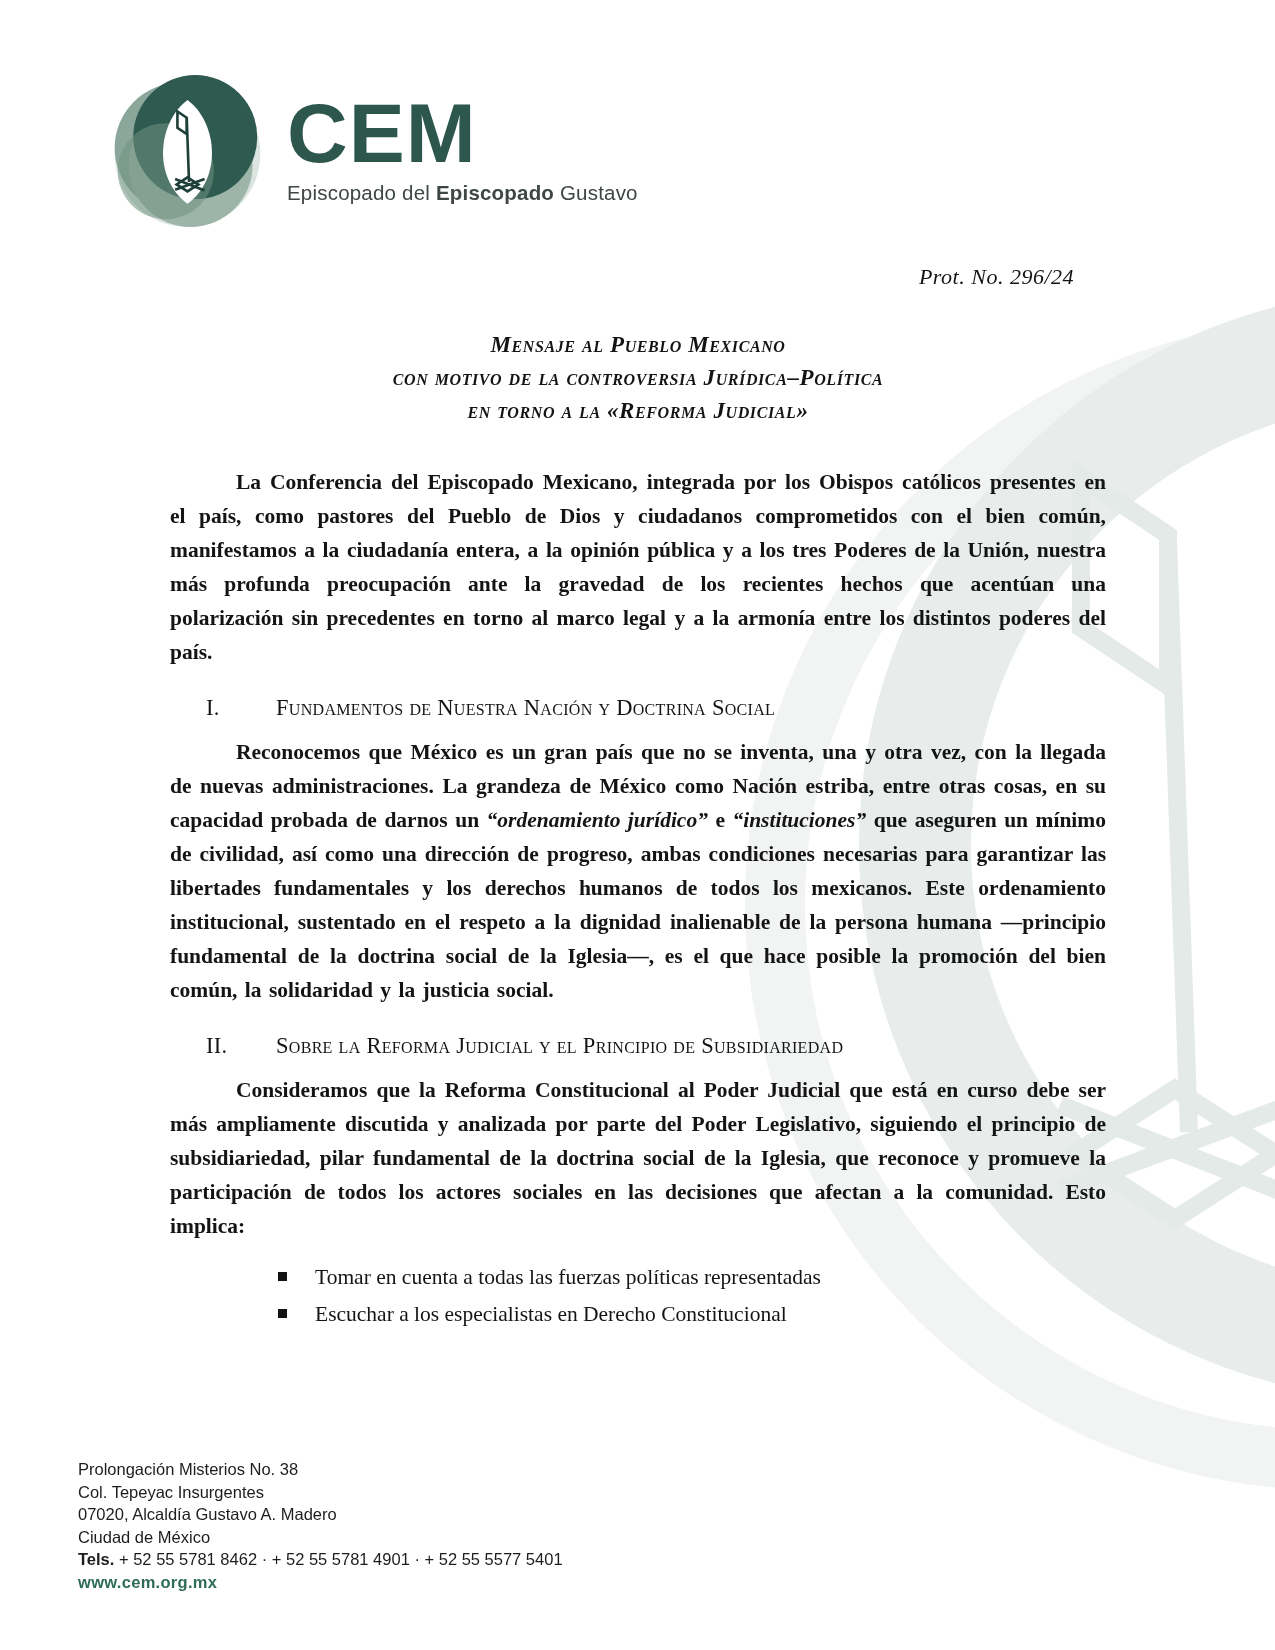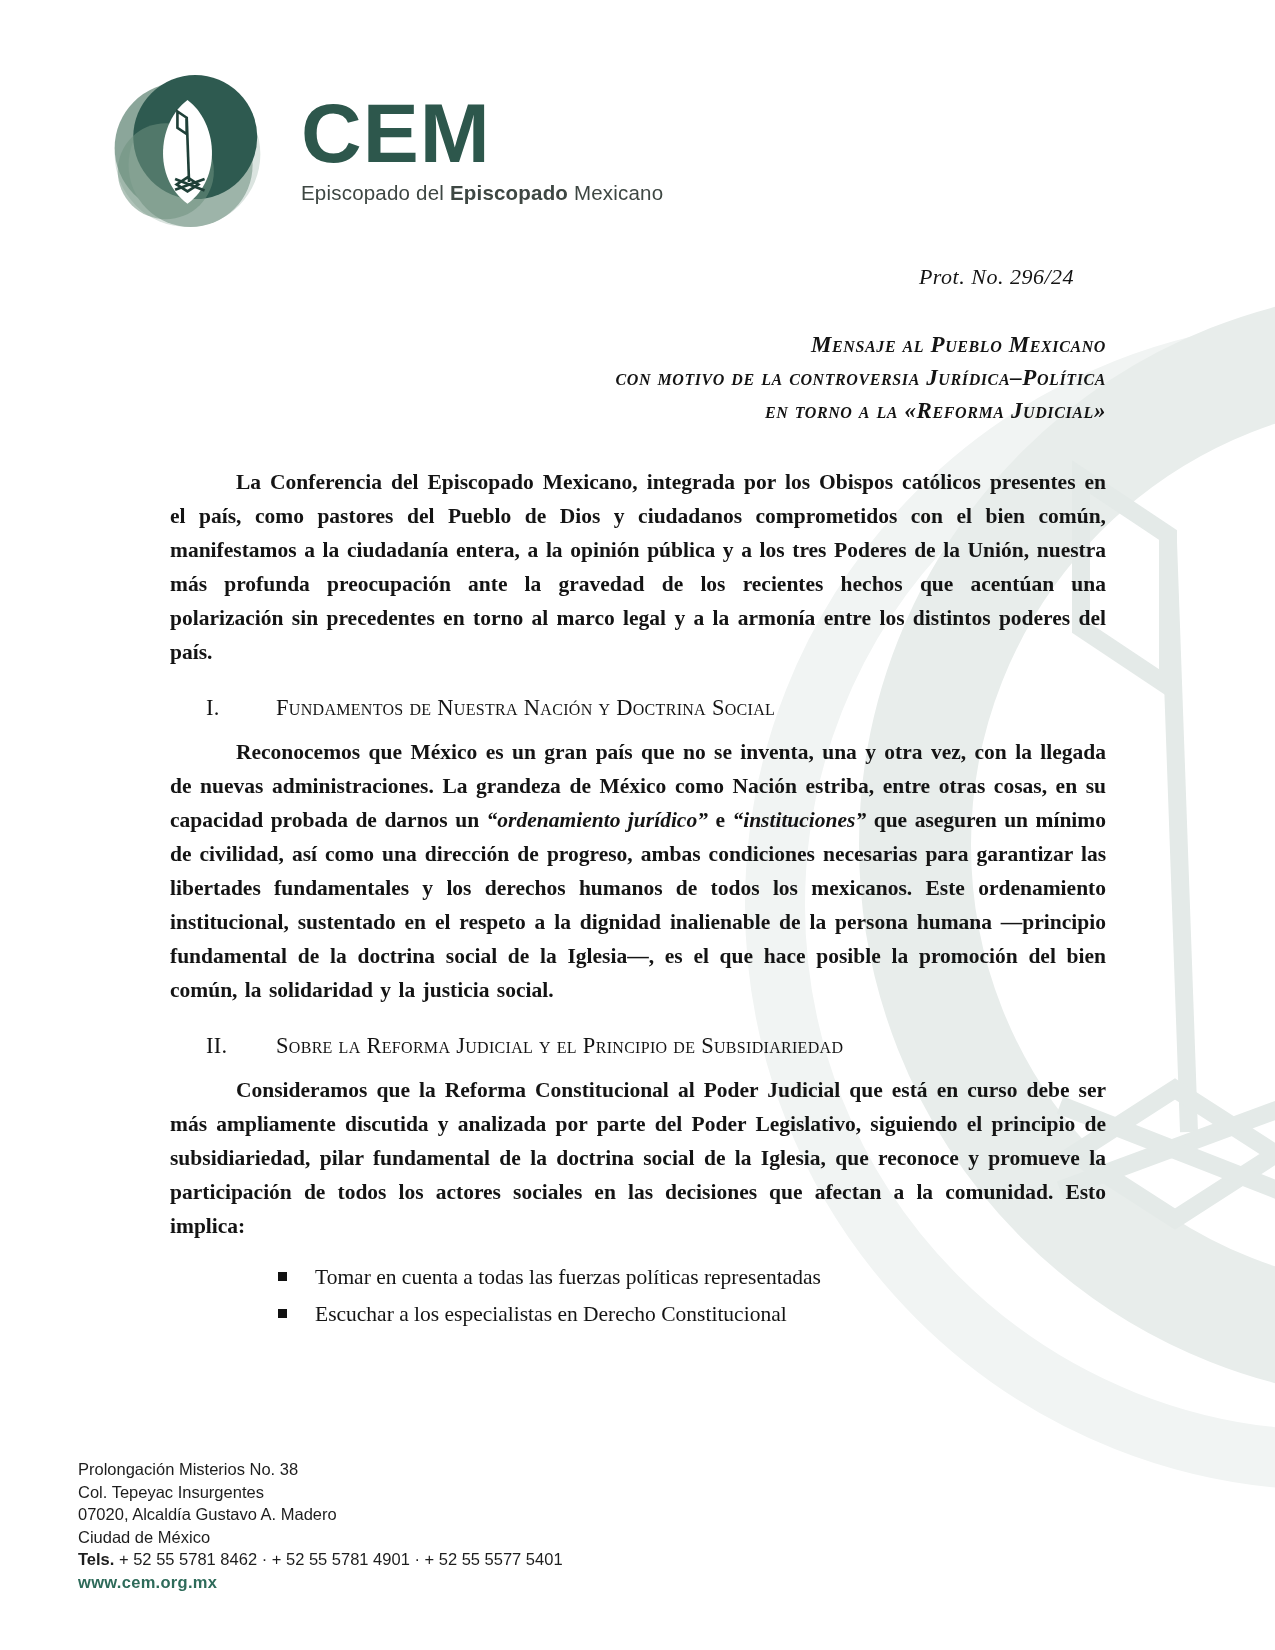--- a/index.html
+++ b/index.html
@@ -4,40 +4,40 @@
 <style>
   html,body { margin:0; padding:0; background:#ffffff; }
   .page {
     position:relative; width:1275px; height:1650px;
     background:#ffffff; overflow:hidden;
     font-family:"Liberation Serif", serif; color:#141414;
   }
   
   .watermark { position:absolute; top:0; left:0; z-index:0; pointer-events:none; }
   
-  .header { position:absolute; top:72px; left:110px; display:flex; align-items:center; gap:36px; z-index:2; }
+  .header { position:absolute; top:72px; left:110px; display:flex; align-items:center; gap:22px; z-index:2; }
   .logo-mark { width:155px; height:155px; flex:none; }
   .logo-text { display:flex; flex-direction:column; }
   .logo-acronym {
     font-family:"Liberation Sans", sans-serif; font-weight:bold;
     font-size:84px; line-height:0.95; color:#2d574c; letter-spacing:1px;
   }
   .logo-subtitle {
     font-family:"Liberation Sans", sans-serif; font-size:20.5px;
     color:#3e4743; margin-top:8px; letter-spacing:0.2px;
   }
   
   .prot {
     position:absolute; top:264px; left:16px; width:1058px; text-align:right;
     font-style:italic; font-size:22px; z-index:2; letter-spacing:0.5px;
   }
   
   .content { position:absolute; left:170px; top:328px; width:936px; z-index:2; }
   .title {
-    margin:0 0 38px 0; text-align:right;
+    margin:0 0 38px 0; text-align:center;
     font-size:23px; font-weight:bold; font-style:italic;
     font-variant:small-caps; line-height:33px; letter-spacing:0.6px;
   }
   .title-line { display:block; }
   .quote {
     margin:0 -24px 16px -24px; text-align:center; font-style:italic;
     font-size:21.5px; line-height:33px;
   }
   .para {
     margin:12px 0 0 0; text-align:justify; text-indent:66px;
@@ -90,21 +90,21 @@
           <path d="M99,60 L102,142"></path>
           <path d="M99,59 L87,51 L87,72 L99,80 Z"></path>
           <path d="M100,136 L114,145 L100,154 L86,145 Z"></path>
           <path d="M84,152 L122,138"></path>
           <path d="M84,138 L122,153"></path>
         </g>
       </svg>
     </div>
     <div class="logo-text">
       <div class="logo-acronym">CEM</div>
-      <div class="logo-subtitle"><span>Episcopado del </span><b>Episcopado</b><span> Mexicano</span></div>
+      <div class="logo-subtitle"><span>Episcopado del </span><b>Episcopado</b><span> Gustavo</span></div>
     </div>
   </header>
 
   <div class="prot">Prot. No. 296/24</div>
 
   <div class="content">
 
     <h1 class="title">
       <span class="title-line">Mensaje al Pueblo Mexicano</span>
       <span class="title-line">con motivo de la controversia Jurídica–Política</span>

